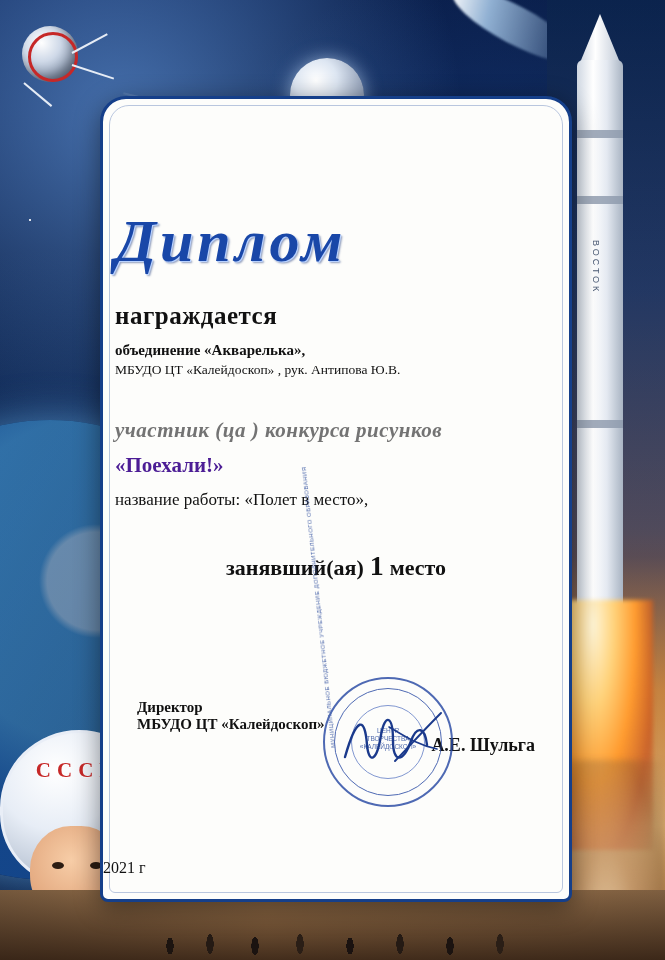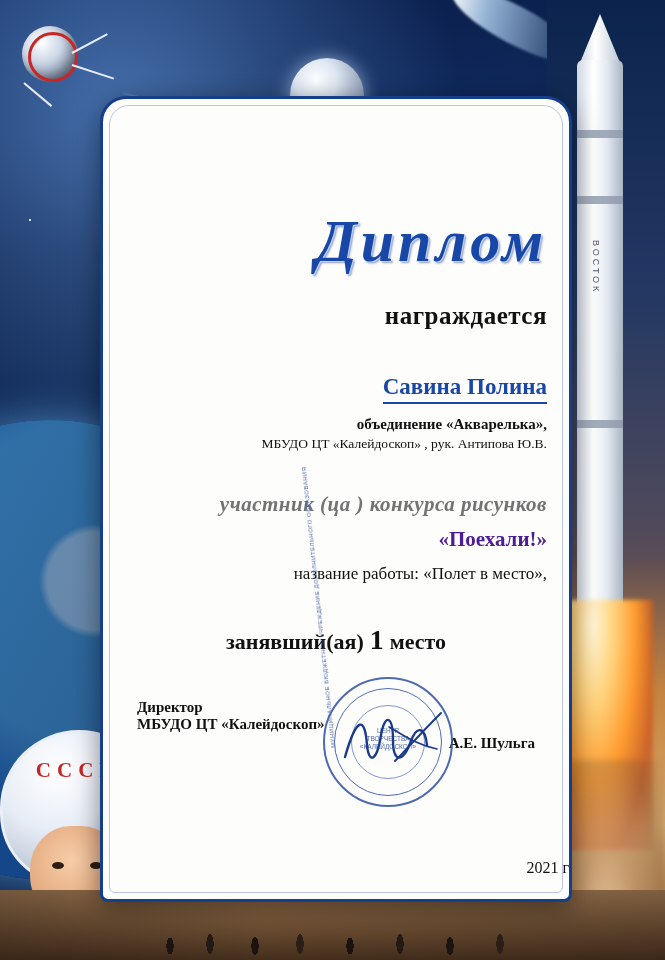--- a/index.html
+++ b/index.html
@@ -301,22 +301,22 @@
   }
   .cert-inner {
     position: absolute;
     inset: 6px;
     border: 1px solid #b9c6de;
     border-radius: 20px 20px 6px 6px;
     pointer-events: none;
   }
   .cert-content {
     position: relative;
-    padding: 0 22px;
-    text-align: right;
+    padding: 0 12px;
+    text-align: left;
   }
 
   .title {
     margin-top: 108px;
     font-family: "Liberation Serif", serif;
     font-style: italic;
     font-weight: bold;
     font-size: 60px;
     letter-spacing: 4px;
     color: #1947a8;
@@ -402,21 +402,21 @@
   .sign-org {
     margin-top: 0;
     font-size: 15px;
     font-weight: bold;
     color: #111;
   }
   .sign-name {
     position: absolute;
     right: 0;
     top: 36px;
-    font-size: 15px;
+    font-size: 18px;
     font-weight: bold;
     color: #111;
   }
   .stamp {
     position: absolute;
     left: 186px;
     top: -22px;
     width: 126px;
     height: 126px;
     border-radius: 50%;
@@ -469,21 +469,21 @@
     left: 204px;
     top: 6px;
     width: 110px;
     height: 70px;
   }
   .year {
     position: absolute;
     left: 0;
     right: 0;
     top: 760px;
-    text-align: right;
+    text-align: left;
     font-size: 16px;
     color: #111;
   }
 </style>
 </head>
 <body>
 
 <div class="page">
 
   <div class="bg"></div>
@@ -526,21 +526,20 @@
   <div class="ground">
     <div class="ground-people"></div>
   </div>
 
   <div class="cert">
     <div class="cert-inner"></div>
 
     <div class="cert-content">
       <div class="title">Диплом</div>
       <div class="awarded">награждается</div>
-      <div><span class="winner">Савина Полина</span></div>
       <div class="org1">объединение  «Акварелька»,</div>
       <div class="org2">МБУДО ЦТ «Калейдоскоп» , рук. Антипова Ю.В.</div>
       <div class="role">участник (ца ) конкурса рисунков</div>
       <div class="contest">«Поехали!»</div>
       <div class="work">название работы: «Полет в место»,</div>
       <div class="place-row">
         <span>занявший(ая)</span>
         <span class="place-num">1</span>
         <span>место</span>
       </div>

